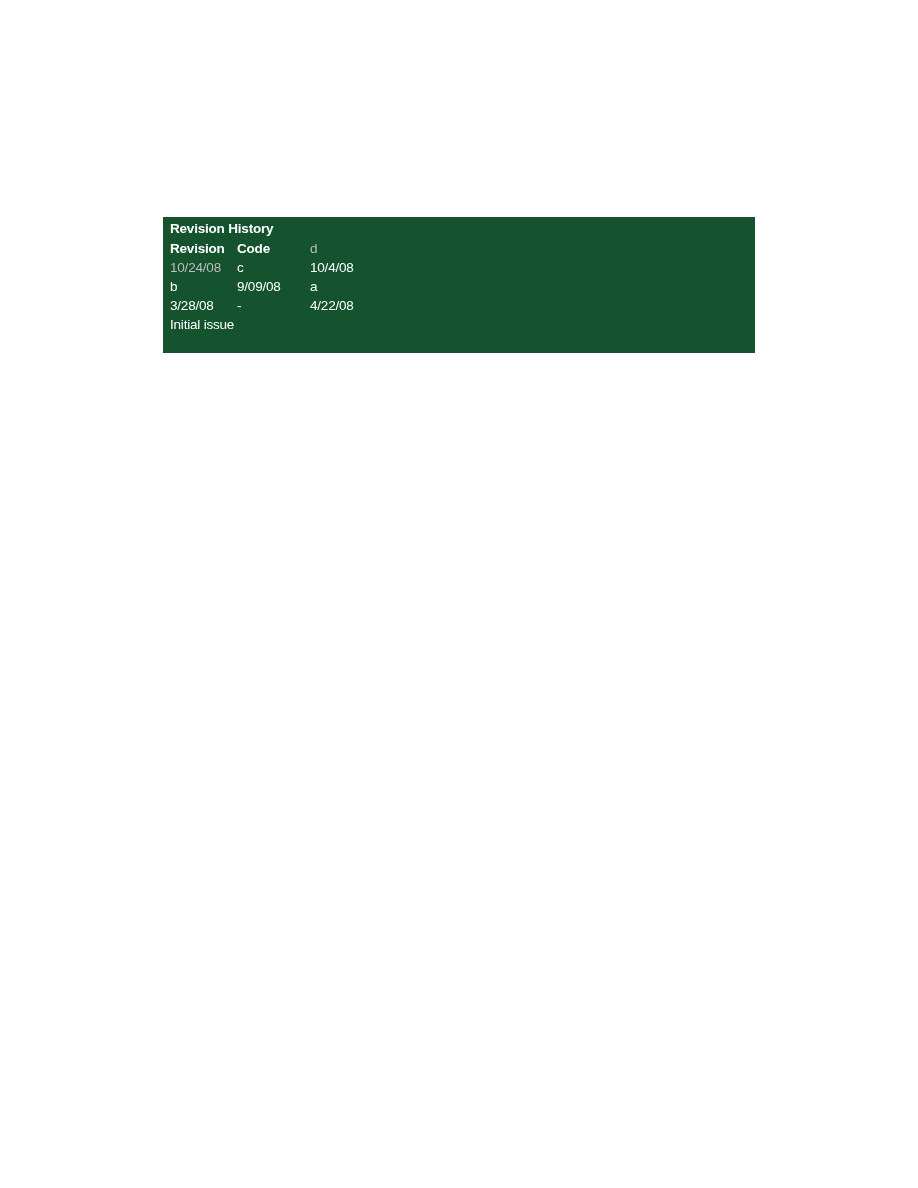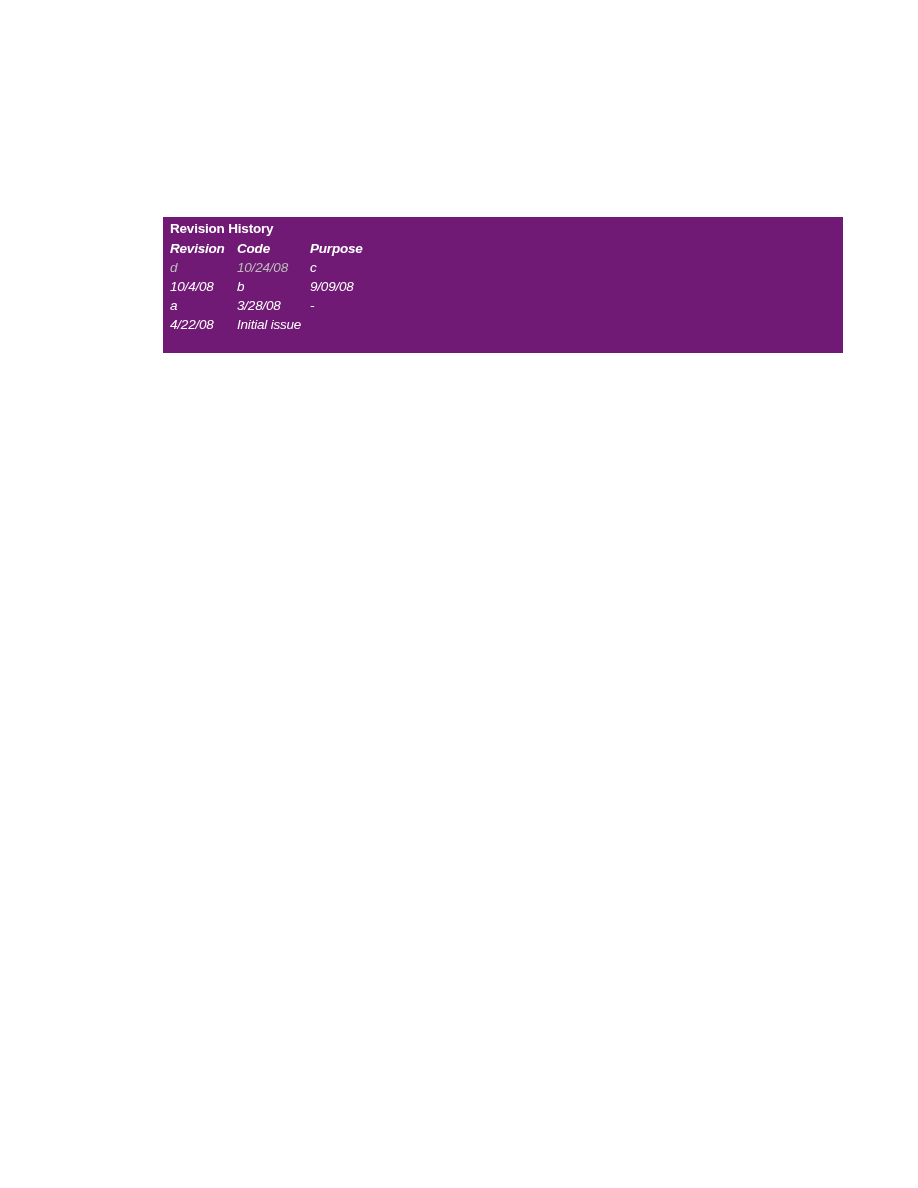--- a/index.html
+++ b/index.html
@@ -12,39 +12,38 @@
     width: 918px;
     height: 1188px;
     background: #ffffff;
     overflow: hidden;
     font-family: "Liberation Sans", sans-serif;
   }
   .rev-table {
     position: absolute;
     left: 163px;
     top: 217px;
-    width: 680px;
+    width: 592px;
     height: 136px;
     box-sizing: border-box;
-    background: #701a75;
+    background: #14532d;
     color: #ffffff;
     padding: 2px 20px 4px 7px;
     font-size: 13.5px;
     line-height: 19px;
     letter-spacing: -0.2px;
   }
   .rev-table .title {
     font-weight: bold;
     line-height: 20px;
     white-space: nowrap;
   }
   .grid {
     display: grid;
     grid-template-columns: 67px 73px 1fr;
-    font-style: italic;
   }
   .grid > div {
     white-space: nowrap;
     overflow: hidden;
   }
   .hdr {
     font-weight: bold;
   }
   .dim {
     color: #bdbdbd;
@@ -56,21 +55,20 @@
 <div class="page">
 
   <div class="rev-table">
 
     <div class="title">Revision History</div>
 
     <div class="grid">
 
       <div class="hdr">Revision</div>
       <div class="hdr">Code</div>
-      <div class="hdr">Purpose</div>
 
       <div class="dim">d</div>
       <div class="dim">10/24/08</div>
 
       <div>c</div>
       <div>10/4/08</div>
 
       <div>b</div>
       <div>9/09/08</div>
 

